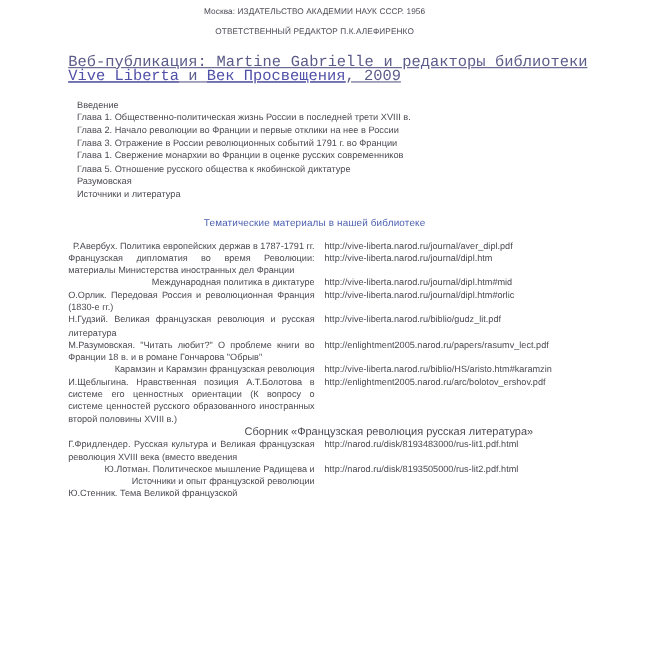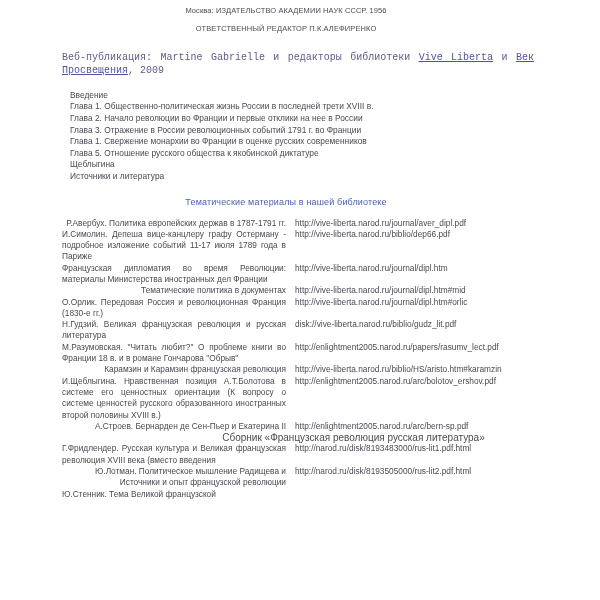--- a/index.html
+++ b/index.html
@@ -32,25 +32,26 @@
     color: #4b4b55;
     letter-spacing: 0.1px;
   }
   .imprint-line-1 { padding-top: 6px; }
   .imprint-line-2 { padding-top: 9px; }
 
   
   .webpub {
     margin: 17px 38px 0 62px;
     font-family: "Liberation Mono", "DejaVu Sans Mono", monospace;
-    font-size: 10px;
+    font-size: 14px;
     line-height: 13px;
     color: #5c5c8a;
     text-align: justify;
     text-justify: inter-word;
+    text-decoration: underline;
   }
   .webpub .lnk {
     text-decoration: underline;
     color: #5151a8;
   }
 
   
   .toc {
     margin: 13px 0 0 70px;
     font-size: 8.4px;
@@ -120,79 +121,71 @@
     <span>Веб-публикация: Martine Gabrielle и редакторы библиотеки </span><a class="lnk" href="#">Vive Liberta</a><span> и </span><a class="lnk" href="#">Век Просвещения</a><span>, 2009</span>
   </div>
 
   <div class="toc">
     <div>Введение</div>
     <div>Глава 1. Общественно-политическая жизнь России в последней трети XVIII в.</div>
     <div>Глава 2. Начало революции во Франции и первые отклики на нее в России</div>
     <div>Глава 3. Отражение в России революционных событий 1791 г. во Франции</div>
     <div>Глава 1. Свержение монархии во Франции в оценке русских современников</div>
     <div>Глава 5. Отношение русского общества к якобинской диктатуре</div>
-    <div>Щеблыгина</div>
+    <div>Разумовская</div>
     <div>Источники и литература</div>
   </div>
 
   <div class="section-heading">Тематические материалы в нашей библиотеке</div>
 
   <table class="materials">
     <tbody>
 
 
       <tr class="nojust">
         <td class="title">Р.Авербух. Политика европейских держав в 1787-1791 гг.</td>
         <td class="url">http://vive-liberta.narod.ru/journal/aver_dipl.pdf</td>
       </tr>
 
-      <tr>
-        <td class="title">И.Симолин. Депеша вице-канцлеру графу Остерману - подробное изложение событий 11-17 июля 1789 года в Париже</td>
-        <td class="url">http://vive-liberta.narod.ru/biblio/dep66.pdf</td>
-      </tr>
 
       <tr>
         <td class="title">Французская дипломатия во время Революции: материалы Министерства иностранных дел Франции</td>
         <td class="url">http://vive-liberta.narod.ru/journal/dipl.htm</td>
       </tr>
 
       <tr class="nojust">
-        <td class="title">Тематические политика в документах</td>
+        <td class="title">Международная политика в диктатуре</td>
         <td class="url">http://vive-liberta.narod.ru/journal/dipl.htm#mid</td>
       </tr>
 
       <tr>
         <td class="title">О.Орлик. Передовая Россия и революционная Франция (1830-е гг.)</td>
         <td class="url">http://vive-liberta.narod.ru/journal/dipl.htm#orlic</td>
       </tr>
 
       <tr>
         <td class="title">Н.Гудзий. Великая французская революция и русская литература</td>
-        <td class="url">disk://vive-liberta.narod.ru/biblio/gudz_lit.pdf</td>
+        <td class="url">http://vive-liberta.narod.ru/biblio/gudz_lit.pdf</td>
       </tr>
 
       <tr>
         <td class="title">М.Разумовская. "Читать любит?" О проблеме книги во Франции 18 в. и в романе Гончарова "Обрыв"</td>
         <td class="url">http://enlightment2005.narod.ru/papers/rasumv_lect.pdf</td>
       </tr>
 
       <tr class="nojust">
         <td class="title">Карамзин и Карамзин французская революция</td>
         <td class="url">http://vive-liberta.narod.ru/biblio/HS/aristo.htm#karamzin</td>
       </tr>
 
       <tr>
         <td class="title">И.Щеблыгина. Нравственная позиция А.Т.Болотова в системе его ценностных ориентации (К вопросу о системе ценностей русского образованного иностранных второй половины XVIII в.)</td>
         <td class="url">http://enlightment2005.narod.ru/arc/bolotov_ershov.pdf</td>
       </tr>
 
-      <tr class="nojust">
-        <td class="title">А.Строев. Бернарден де Сен-Пьер и Екатерина II</td>
-        <td class="url">http://enlightment2005.narod.ru/arc/bern-sp.pdf</td>
-      </tr>
 
       <tr class="subheader-row">
         <td colspan="2">
           <span class="sub">Сборник «Французская революция русская литература»</span>
         </td>
       </tr>
 
       <tr>
         <td class="title">Г.Фридлендер. Русская культура и Великая французская революция XVIII века (вместо введения</td>
         <td class="url">http://narod.ru/disk/8193483000/rus-lit1.pdf.html</td>

